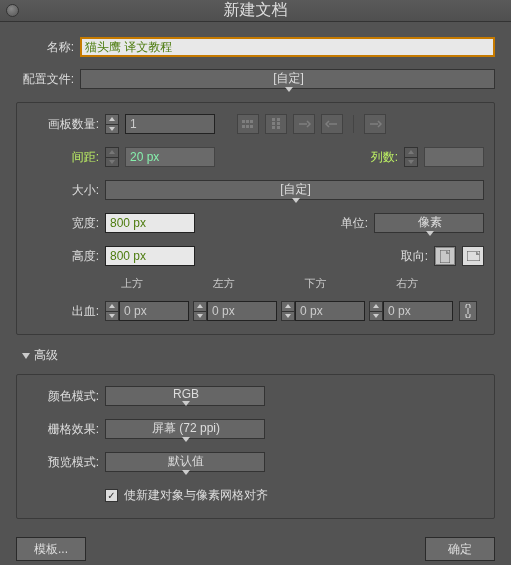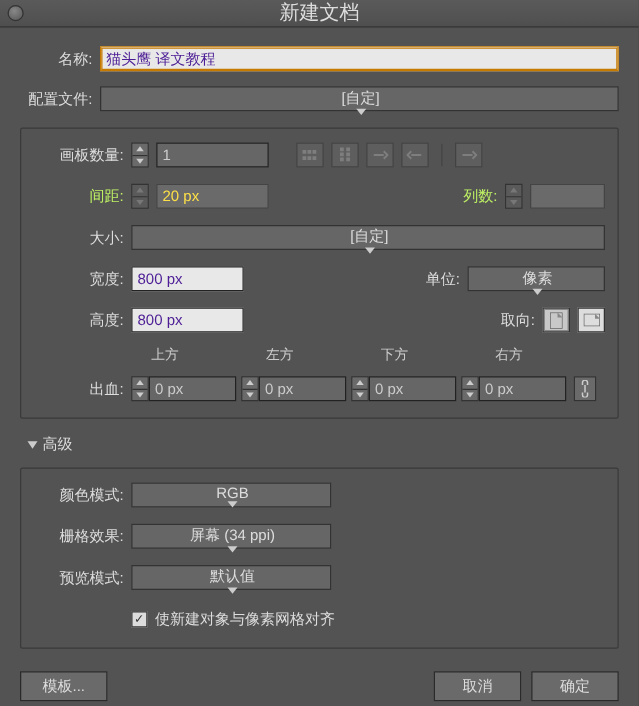--- a/index.html
+++ b/index.html
@@ -5,24 +5,24 @@
 * { box-sizing: border-box; margin: 0; padding: 0; font-family: "Microsoft YaHei", Arial, sans-serif; }
 body { background: #444; width: 511px; height: 565px; overflow: hidden; }
 .dialog { width: 511px; height: 565px; background: #535353; display: flex; flex-direction: column; }
 .titlebar { height: 22px; background: linear-gradient(#5a5a5a,#4f4f4f); border-bottom: 1px solid #333; position: relative; display: flex; align-items: center; justify-content: center; }
 .titlebar .close { position: absolute; left: 6px; top: 4px; width: 13px; height: 13px; border-radius: 50%; background: radial-gradient(circle at 40% 35%, #888, #555); border: 1px solid #333; }
 .title { color: #ddd; font-size: 16px; }
 .content { flex: 1; padding: 12px 16px 10px 16px; color: #ddd; font-size: 12px; display: flex; flex-direction: column; gap: 6px; }
 .row { display: flex; align-items: center; gap: 6px; min-height: 26px; }
 .label { width: 58px; text-align: right; color: #ddd; }
 .label.dim { color: #bef264; }
-.input-text { background: #e8e8e8; color: #4c1d95; border: 1px solid #222; height: 20px; padding: 1px 4px; font-size: 12px; }
+.input-text { background: #e8e8e8; color: #4d7c0f; border: 1px solid #222; height: 20px; padding: 1px 4px; font-size: 12px; }
 .input-text.dark { background: #666; color: #ccc; }
 .input-text.hl { border: 1px solid #c67a00; box-shadow: 0 0 0 1px #c67a00 inset; }
-.input-text.dim { background: #6a6a6a; color: #fde047; border: 1px solid #444; }
+.input-text.dim { background: #6a6a6a; color: #86efac; border: 1px solid #444; }
 .select { background: #666; color: #ddd; border: 1px solid #333; height: 20px; display: flex; align-items: center; justify-content: space-between; padding: 0 4px 0 6px; font-size: 12px; flex-direction: column; }
 .select .chev { width: 0; height: 0; border-left: 4px solid transparent; border-right: 4px solid transparent; border-top: 5px solid #ccc; }
 .stepper { width: 14px; height: 20px; display: flex; flex-direction: column; border: 1px solid #333; }
 .stepper div { flex: 1; background: #6a6a6a; display: flex; align-items: center; justify-content: center; }
 .stepper div:first-child { border-bottom: 1px solid #333; }
 .stepper .up { width: 0; height: 0; border-left: 3px solid transparent; border-right: 3px solid transparent; border-bottom: 4px solid #ccc; }
 .stepper .dn { width: 0; height: 0; border-left: 3px solid transparent; border-right: 3px solid transparent; border-top: 4px solid #ccc; }
 .stepper.dim div { background: #5a5a5a; }
 .stepper.dim .up, .stepper.dim .dn { border-bottom-color: #777; border-top-color: #777; }
 .iconbtn { width: 22px; height: 20px; background: #6a6a6a; border: 1px solid #333; display: flex; align-items: center; justify-content: center; }
@@ -250,38 +250,37 @@
       <div class="row">
         <div class="label">颜色模式:</div>
         <div class="select" style="width:160px">
           <span>RGB</span>
           <span class="chev"></span>
         </div>
       </div>
       <div class="row">
         <div class="label">栅格效果:</div>
         <div class="select" style="width:160px">
-          <span>屏幕 (34 ppi)</span>
+          <span>屏幕 (72 ppi)</span>
           <span class="chev"></span>
         </div>
       </div>
       <div class="row">
         <div class="label">预览模式:</div>
         <div class="select" style="width:160px">
           <span>默认值</span>
           <span class="chev"></span>
         </div>
       </div>
       <div class="row" style="margin-left:64px">
         <div class="checkbox">✓</div>
         <span>使新建对象与像素网格对齐</span>
       </div>
     </div>
 
   </div>
   <div class="footer">
     <div class="btn">模板...</div>
     <div class="right-btns">
-      <div class="btn">取消</div>
       <div class="btn">确定</div>
     </div>
   </div>
 </div>
 
 </body></html>

